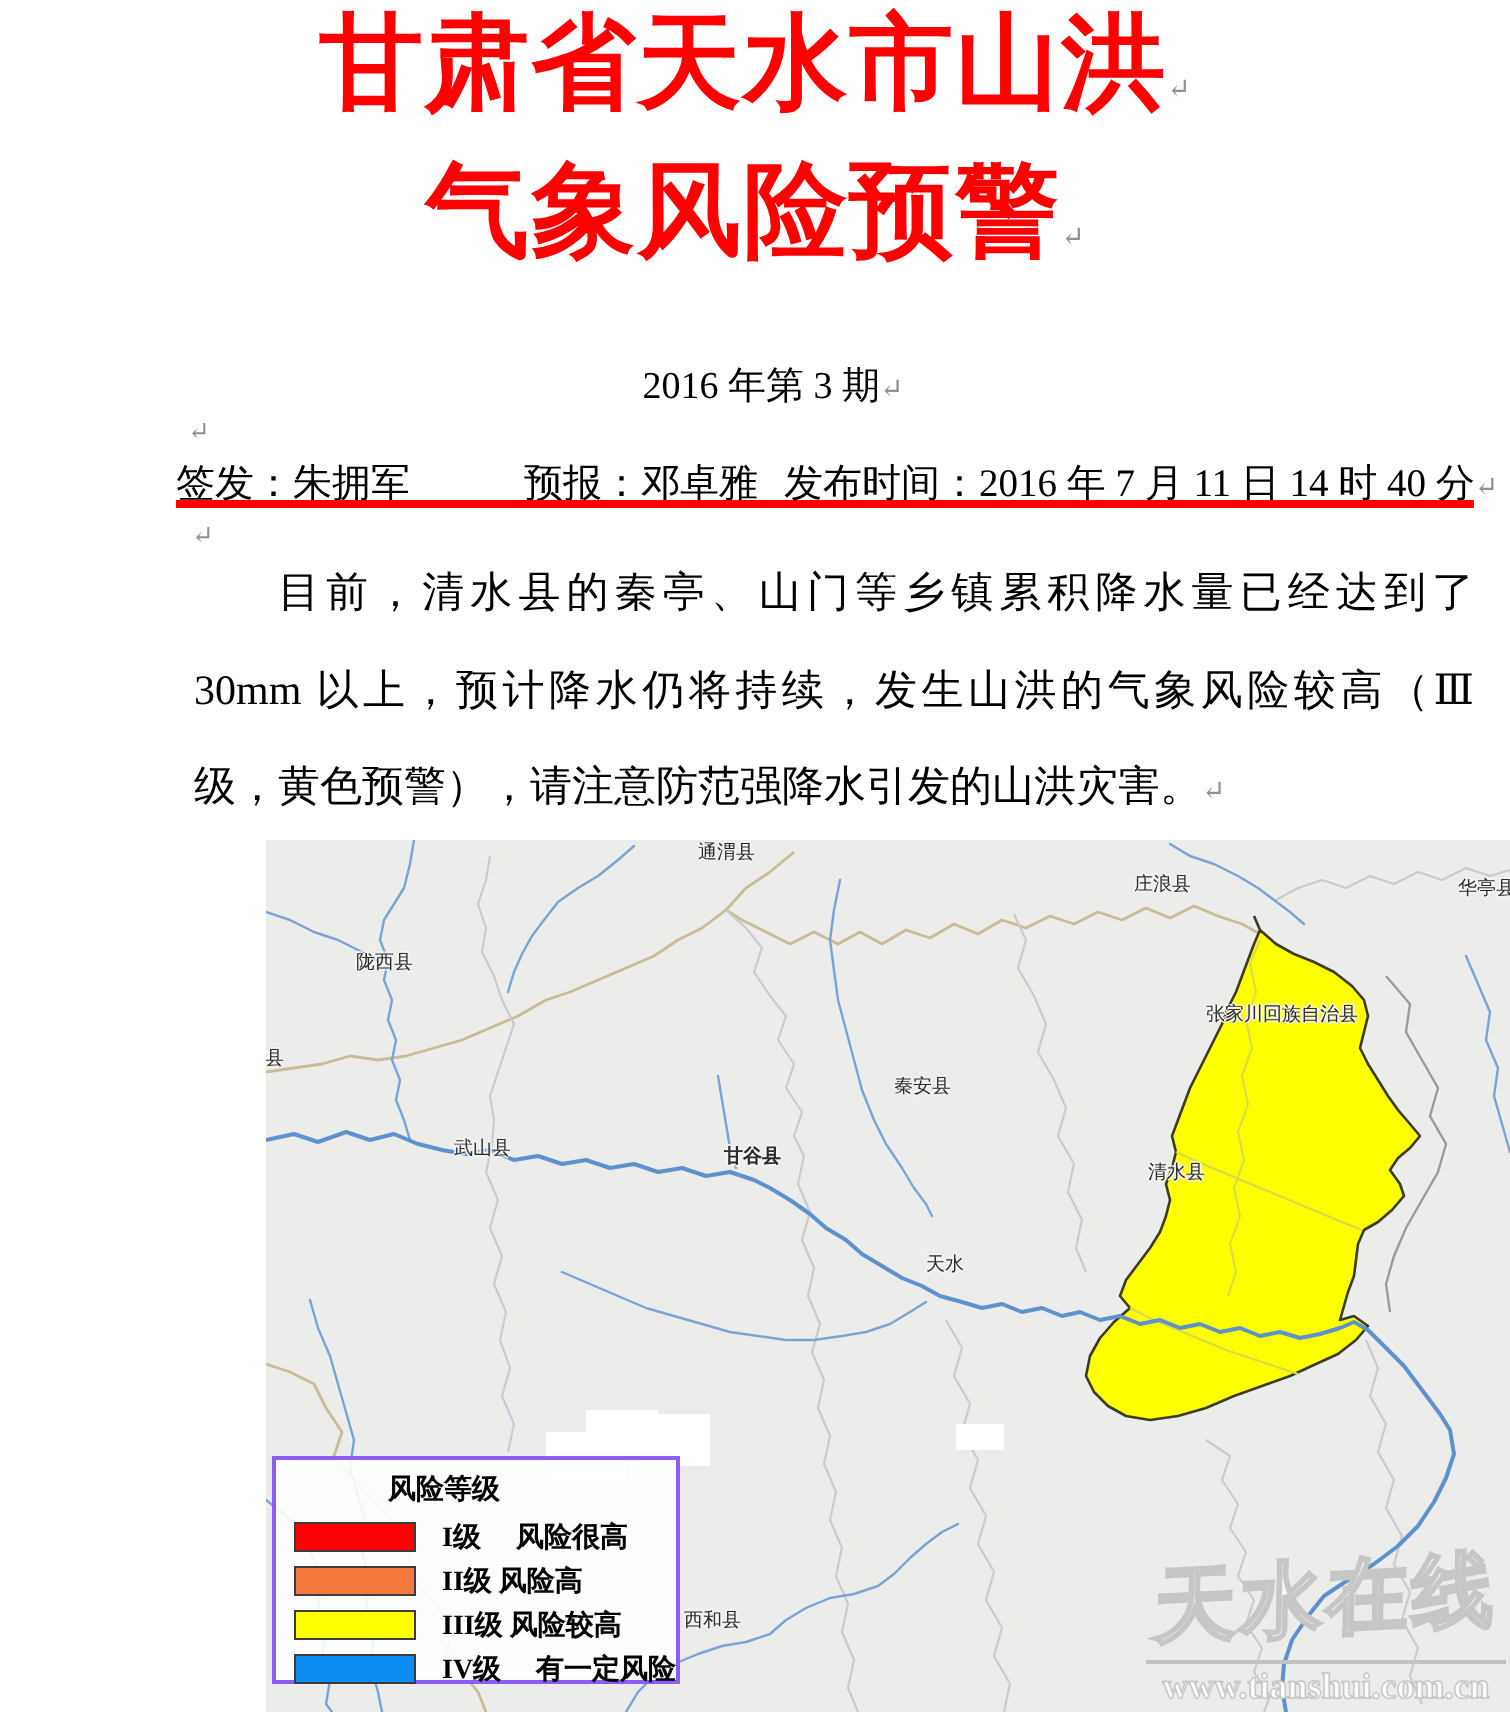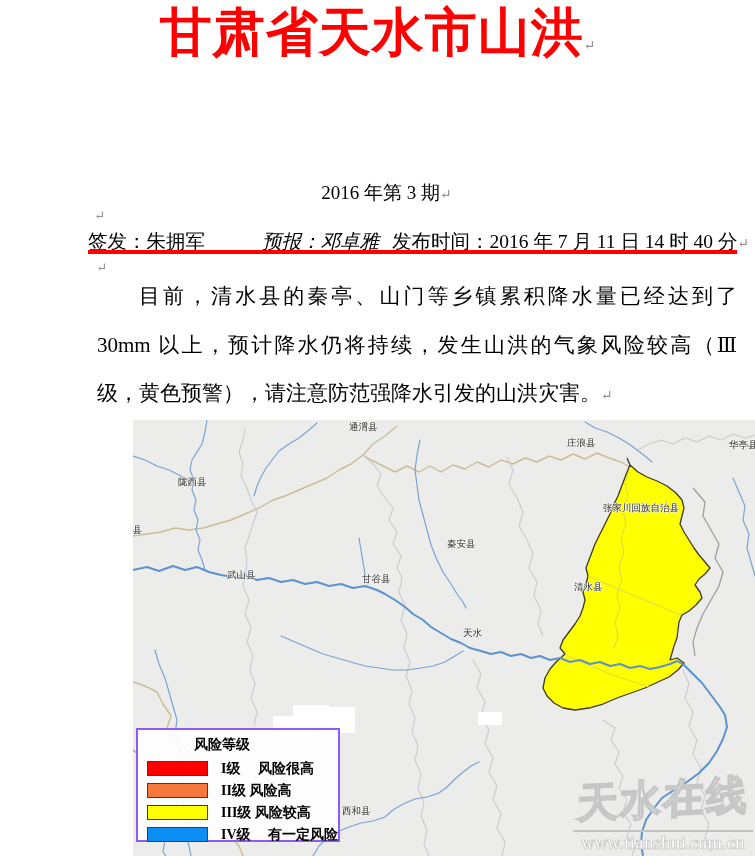--- a/index.html
+++ b/index.html
@@ -7,21 +7,21 @@
         font-family:"Liberation Serif","DejaVu Serif",serif;color:#000;}
   
   .doc-title{position:absolute;top:2px;left:0;right:0;text-align:center;
              color:#fe0000;font-weight:bold;font-size:52px;line-height:61px;letter-spacing:1px;}
   .pilcrow{color:#909090;font-size:14px;font-weight:normal;letter-spacing:0;vertical-align:baseline;}
   .issue-line{position:absolute;top:180px;left:18px;right:0;text-align:center;font-size:19px;}
   .pilcrow-floating{position:absolute;color:#909090;font-size:13px;}
   .p-empty1{top:208px;left:94px;}
   .p-empty2{top:260px;left:96px;}
   .sig-line{position:absolute;top:228px;left:88px;width:660px;font-size:19.5px;white-space:nowrap;}
-  .sig-forecaster{margin-left:57px;font-style:italic;}
+  .sig-forecaster{margin-left:57px;}
   .sig-publish{margin-left:13px;}
   .red-rule{position:absolute;top:250px;left:88px;width:649px;height:4px;background:#fe0000;}
   
   .body-block{position:absolute;top:272px;left:97px;width:640px;font-size:21px;line-height:48.5px;}
   .body-line{text-align:justify;text-align-last:justify;}
   .body-line.first{text-indent:2em;}
   .body-line.last{text-align:left;text-align-last:left;}
   
   .map{position:absolute;top:420px;left:133px;width:622px;height:436px;overflow:hidden;background:#ececea;}
   .map svg{position:absolute;top:0;left:0;}
@@ -45,20 +45,21 @@
   .wm-url{font-size:18px;font-weight:bold;white-space:nowrap;
           color:rgba(255,255,255,0.92);-webkit-text-stroke:0.7px #c6c6c6;text-shadow:0 0 1px #cccccc;}
 </style>
 </head>
 <body>
 
 <div class="page">
 
   <div class="doc-title">
     <div><span>甘肃省天水市山洪</span><span class="pilcrow">↵</span></div>
+    <div><span>气象风险预警</span><span class="pilcrow">↵</span></div>
   </div>
 
   <div class="issue-line"><span>2016 年第 3 期</span><span class="pilcrow">↵</span></div>
 
   <span class="pilcrow-floating p-empty1">↵</span>
 
   <div class="sig-line">
     <span>签发：朱拥军</span><span class="sig-forecaster">预报：邓卓雅</span><span class="sig-publish">发布时间：2016 年 7 月 11 日 14 时 40 分</span><span class="pilcrow">↵</span>
   </div>
   <div class="red-rule"></div>
@@ -125,21 +126,21 @@
     <div class="white-patch" style="left:188px;top:287px;width:34px;height:26px;"></div>
     <div class="white-patch" style="left:345px;top:292px;width:24px;height:13px;"></div>
 
     <div>
         <span class="map-label" style="left: 216px; top: 2px;">通渭县</span>
         <span class="map-label" style="left: 434px; top: 18px;">庄浪县</span>
         <span class="map-label" style="left: 596px; top: 20px;">华亭县</span>
         <span class="map-label" style="left: 45px; top: 57px;">陇西县</span>
         <span class="map-label" style="left: -10px; top: 105px;">漳县</span>
         <span class="map-label" style="left: 94px; top: 150px;">武山县</span>
-        <span class="map-label" style="left: 229px; top: 154px;">甘谷县</span>
+        <span class="map-label" style="left: 229px; top: 154px; font-weight: bold;">甘谷县</span>
         <span class="map-label" style="left: 314px; top: 119px;">秦安县</span>
         <span class="map-label" style="left: 470px; top: 83px;">张家川回族自治县</span>
         <span class="map-label" style="left: 441px; top: 162px;">清水县</span>
         <span class="map-label" style="left: 330px; top: 208px;">天水</span>
         <span class="map-label" style="left: 209px; top: 386px;">西和县</span>
       </div>
 
     <div class="legend">
       <div class="legend-title">风险等级</div>
       <div>

